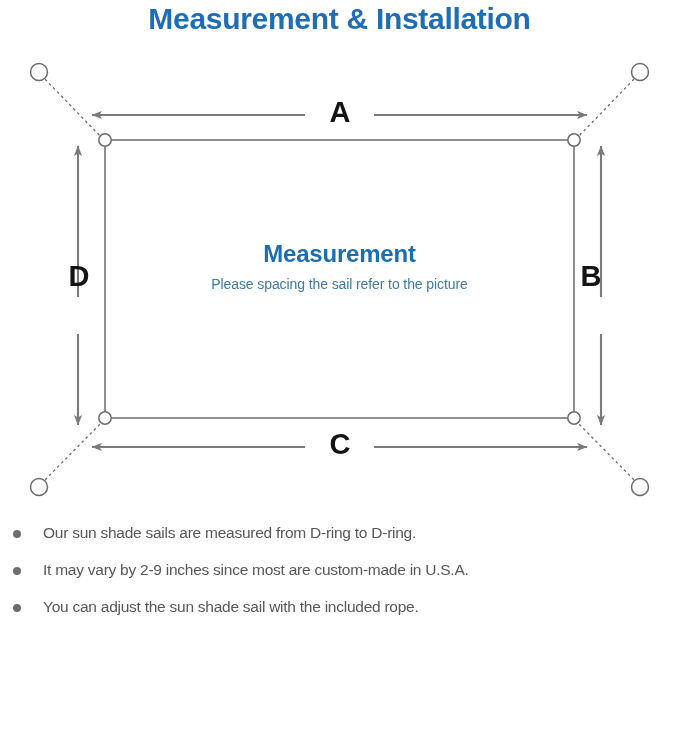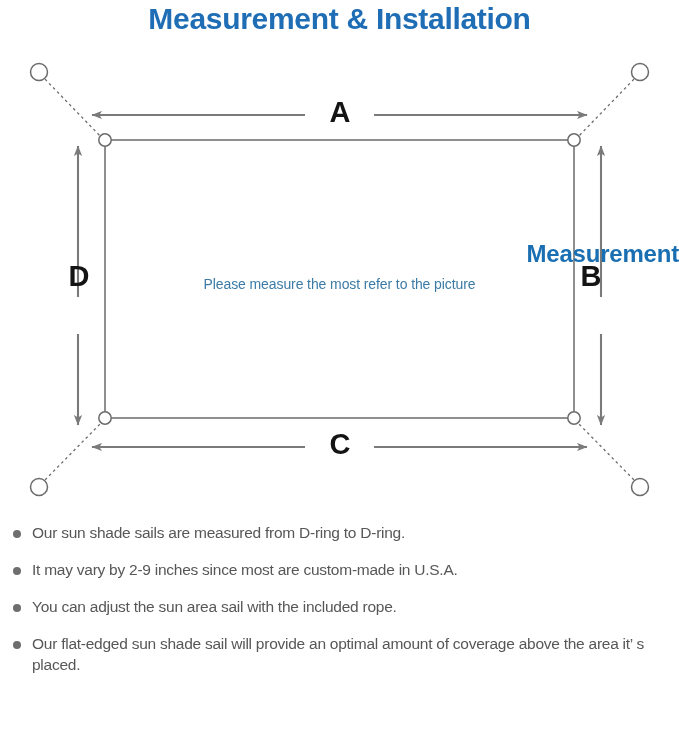--- a/index.html
+++ b/index.html
@@ -50,21 +50,20 @@
     text-align: center;
     pointer-events: none;
   }
   .center-label .cl-main {
     font-family: "Liberation Sans", sans-serif;
     font-weight: bold;
     font-size: 24px;
     line-height: 30px;
     color: #1a6fb3;
     letter-spacing: -0.2px;
-    text-align: right;
   }
   .center-label .cl-sub {
     font-family: "Liberation Sans", sans-serif;
     font-weight: normal;
     font-size: 14px;
     line-height: 22px;
     color: #3b7ba6;
     margin-top: 4px;
     letter-spacing: -0.1px;
   }
@@ -83,21 +82,21 @@
   .dim-B { left: 570px; top: 262px; width: 42px; }
 
   #bullets {
     position: absolute;
     left: 0;
     top: 522px;
     width: 679px;
   }
   .bullet-row {
     position: relative;
-    padding-left: 32px;
+    padding-left: 43px;
     padding-right: 8px;
     margin-bottom: 16px;
     min-height: 20px;
   }
   .bullet-dot {
     position: absolute;
     left: 13px;
     top: 8px;
     width: 8px;
     height: 8px;
@@ -165,40 +164,36 @@
     </g>
 
     <g stroke="#7a7a7a" stroke-width="2.1" fill="none">
       <line x1="601" y1="253" x2="601" y2="102" marker-end="url(#arrHead)"></line>
       <line x1="601" y1="290" x2="601" y2="381" marker-end="url(#arrHead)"></line>
     </g>
   </svg>
 
   <div class="center-label">
     <div class="cl-main">Measurement</div>
-    <div class="cl-sub">Please measure the most refer to the picture</div>
+    <div class="cl-sub">Please spacing the sail refer to the picture</div>
   </div>
 
   <div class="dim-label dim-A">A</div>
   <div class="dim-label dim-B">B</div>
   <div class="dim-label dim-C">C</div>
   <div class="dim-label dim-D">D</div>
 
   <div id="bullets">
     <div class="bullet-row">
       <span class="bullet-dot"></span>
       <span class="bullet-text">Our sun shade sails are measured from D-ring to D-ring.</span>
     </div>
     <div class="bullet-row">
       <span class="bullet-dot"></span>
       <span class="bullet-text">It may vary by 2-9 inches since most are custom-made in U.S.A.</span>
     </div>
     <div class="bullet-row">
       <span class="bullet-dot"></span>
-      <span class="bullet-text">You can adjust the sun area sail with the included rope.</span>
-    </div>
-    <div class="bullet-row">
-      <span class="bullet-dot"></span>
-      <span class="bullet-text">Our flat-edged sun shade sail will provide an optimal amount of coverage above the area it’ s placed.</span>
+      <span class="bullet-text">You can adjust the sun shade sail with the included rope.</span>
     </div>
   </div>
 
 </div>
 
 </body></html>

